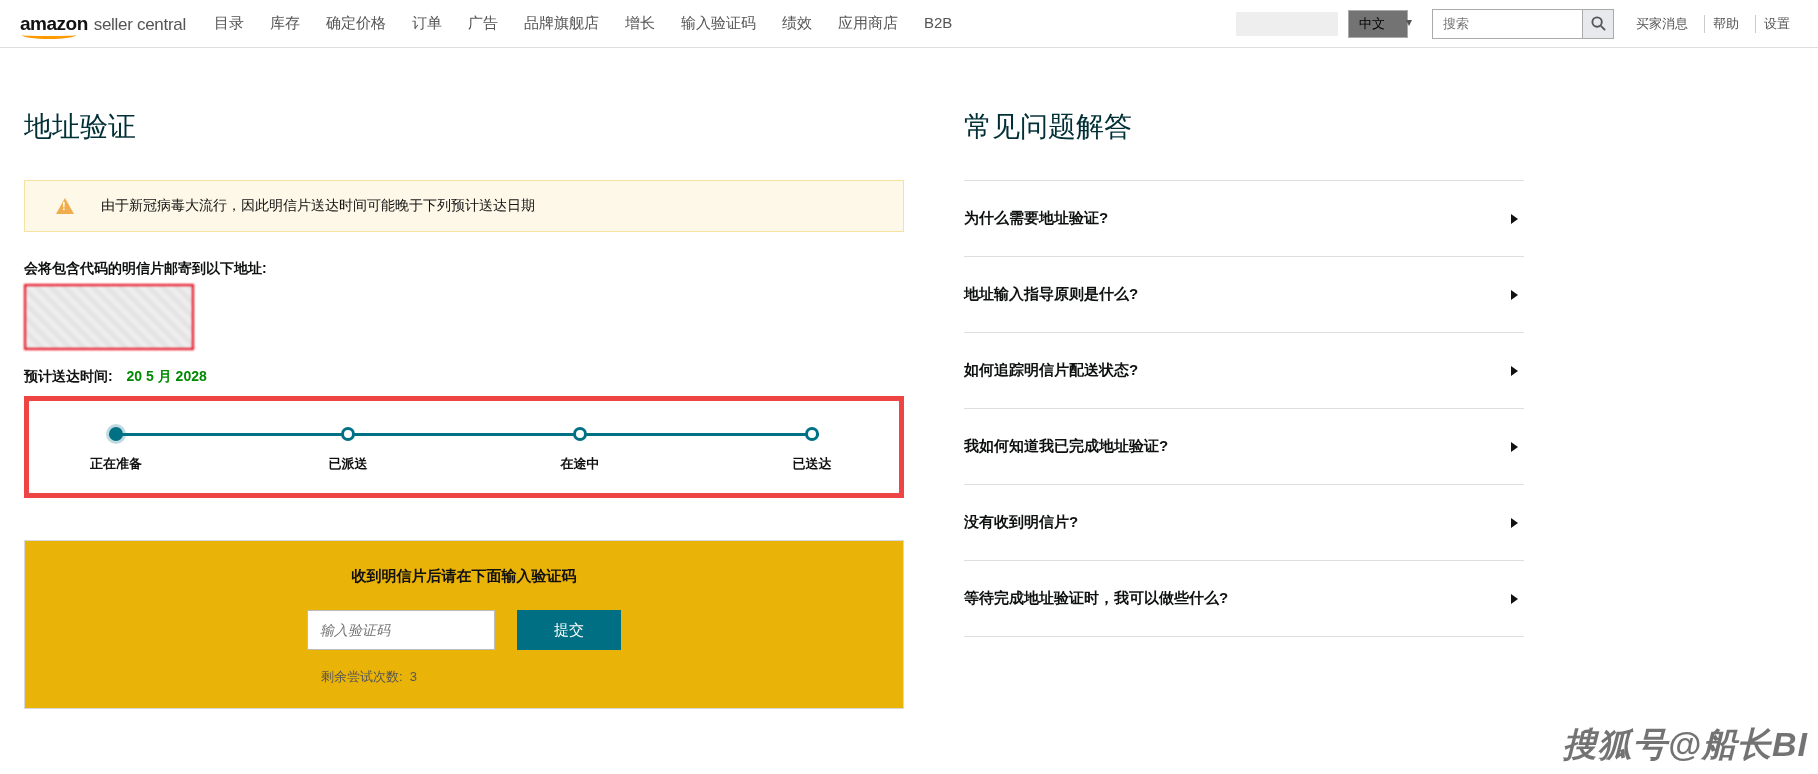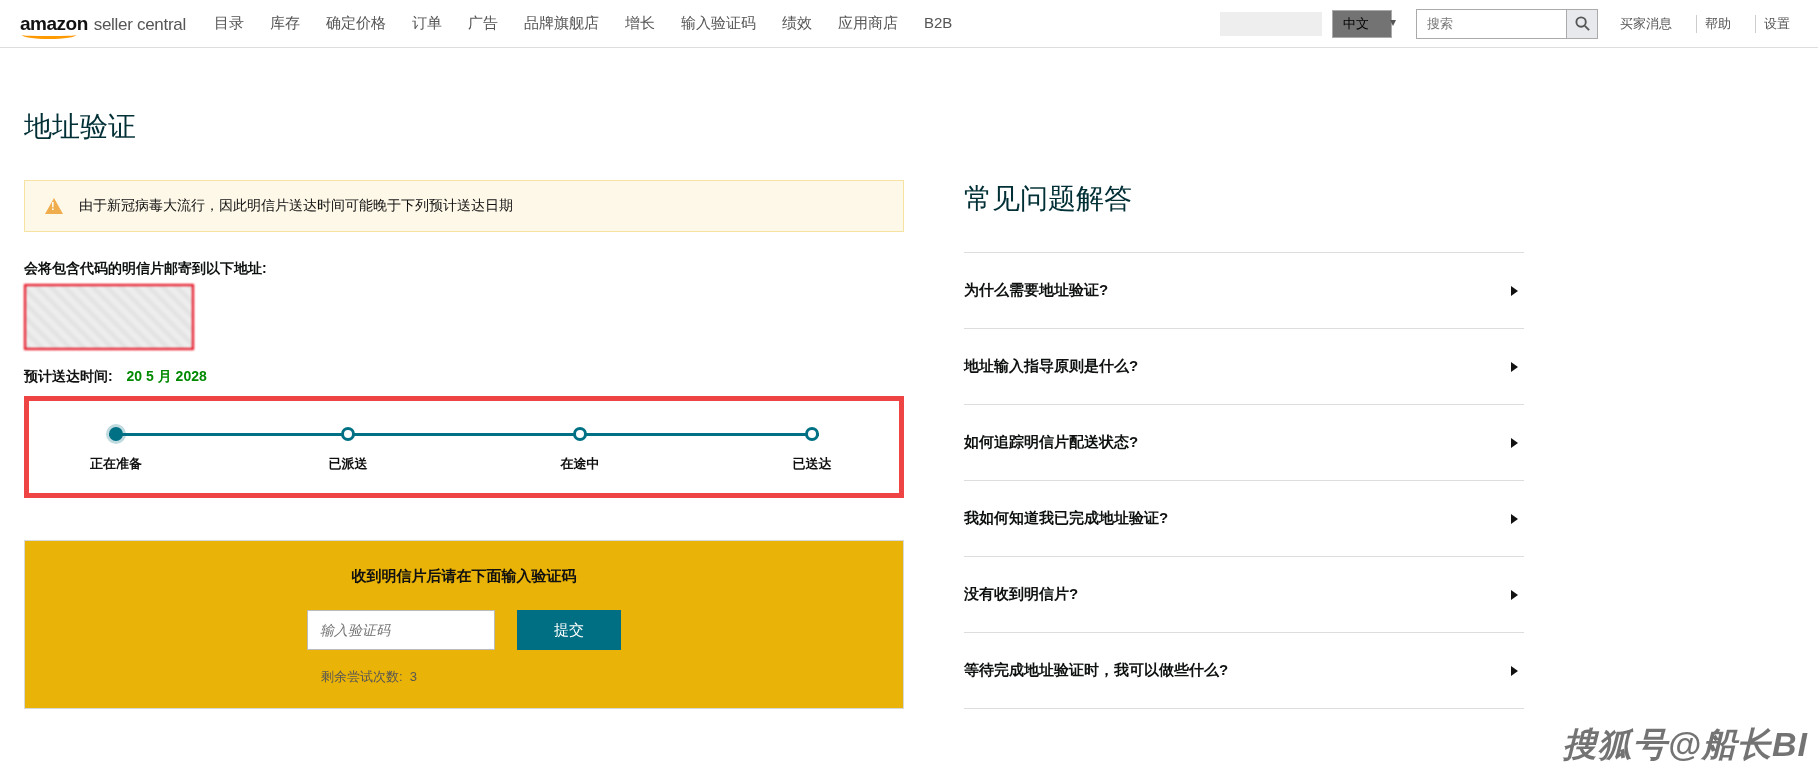--- a/index.html
+++ b/index.html
@@ -14,33 +14,33 @@
   .nav { display: flex; gap: 26px; flex: 0 0 auto; }
   .nav a { color: #555; text-decoration: none; font-size: 15px; cursor: pointer; }
   .spacer { flex: 1; }
   .acct-badge { width: 102px; height: 24px; background: #eee; margin-right: 10px; }
   .lang-select { height: 28px; border: 1px solid #aaa; padding: 2px 22px 2px 10px; font-size: 13px; margin-right: 12px; appearance: none; background: #737373; position: relative; }
   .lang-wrap { position: relative; margin-right: 12px; }
   .lang-wrap::after { content: "▾"; position: absolute; right: 8px; top: 5px; color: #555; pointer-events: none; font-size: 12px; }
   .search-wrap { display: flex; margin-right: 14px; }
   .search-input { width: 150px; height: 30px; border: 1px solid #aaa; border-right: none; padding: 0 10px; font-size: 13px; }
   .search-btn { width: 32px; height: 30px; background: #e7e9ec; border: 1px solid #aaa; cursor: pointer; display: flex; align-items: center; justify-content: center; }
-  .right-links { display: flex; gap: 16px; font-size: 13px; color: #555; }
+  .right-links { display: flex; gap: 8px; font-size: 13px; color: #555; }
   .right-links a { color: #555; text-decoration: none; padding: 0 8px; cursor: pointer; }
   .right-links a + a { border-left: 1px solid #ccc; }
   
   
-  .page { display: flex; padding: 60px 0 40px 24px; gap: 60px; align-items: flex-end; }
+  .page { display: flex; padding: 60px 0 40px 24px; gap: 60px; }
   .main { width: 880px; }
   .side { width: 560px; }
   
   h1.page-title { font-size: 28px; font-weight: 400; color: #002f36; margin-bottom: 34px; }
   h1.faq-title  { font-size: 28px; font-weight: 400; color: #002f36; margin-bottom: 34px; }
   
-  .alert { background: #fef8e8; border: 1px solid #f6e3a1; padding: 16px 20px; display: flex; align-items: center; gap: 16px; margin-bottom: 28px; font-size: 14px; color: #111; }
+  .alert { background: #fef8e8; border: 1px solid #f6e3a1; padding: 16px 31px; display: flex; align-items: center; gap: 27px; margin-bottom: 28px; font-size: 14px; color: #111; }
   .alert-ico { width: 0; height: 0; border-left: 9px solid transparent; border-right: 9px solid transparent; border-bottom: 16px solid #f0ad4e; position: relative; flex-shrink: 0; }
   .alert-ico::after { content: "!"; position: absolute; top: 2px; left: -3px; font-size: 11px; color: #fff; font-weight: 700; }
   
   .addr-label { font-size: 14px; font-weight: 700; color: #0f1111; margin-bottom: 6px; }
   .addr-box { width: 170px; height: 66px; border: 2px solid #e60012; background: #f0f0f0 linear-gradient(45deg, #eee 25%, #e4e4e4 25%, #e4e4e4 50%, #eee 50%, #eee 75%, #e4e4e4 75%); background-size: 14px 14px; filter: blur(1.2px); margin-bottom: 18px; }
   
   .eta-row { font-size: 14px; font-weight: 700; margin-bottom: 10px; }
   .eta-row .eta-val { color: #008a00; margin-left: 10px; }
   
   .track { border: 5px solid #ef4444; padding: 26px 80px 20px; }

